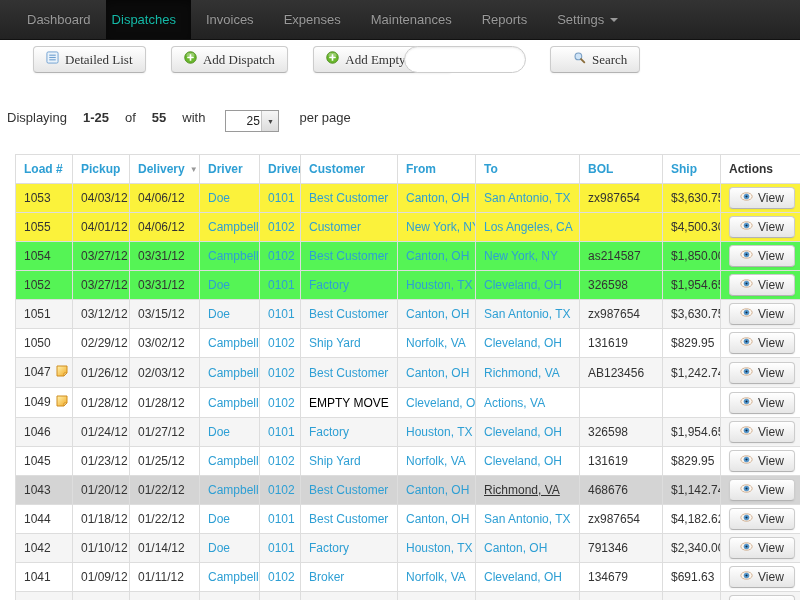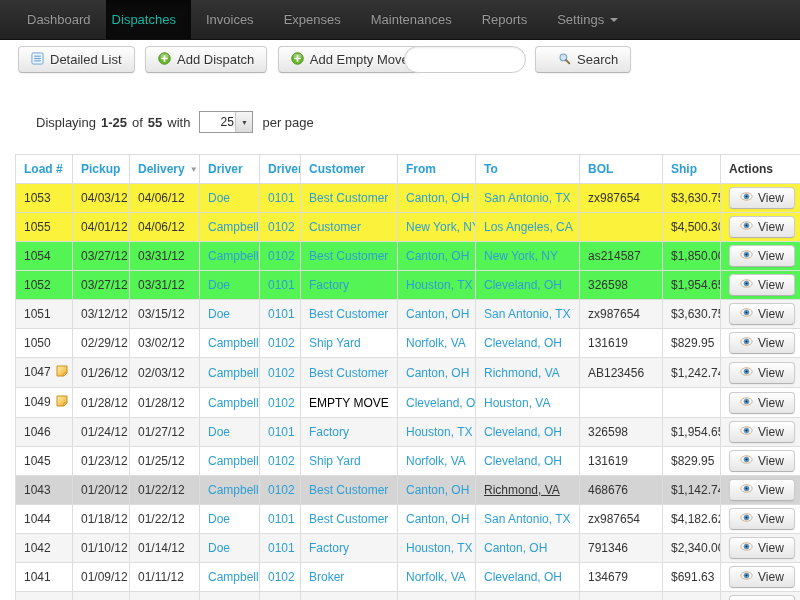--- a/index.html
+++ b/index.html
@@ -31,37 +31,38 @@
   }
 
   
   .toolbar { position:relative; height:38px; padding:6px 0 0 18px; }
   .btn {
     display:inline-flex; align-items:center; gap:6px; height:27px;
     padding:0 12px; margin-right:6px;
     background:linear-gradient(#ffffff,#e6e6e6);
     border:1px solid #ccc; border-bottom-color:#b3b3b3; border-radius:4px;
     font-size:13px; color:#333; cursor:pointer;
-    font-family:Liberation Sans, sans-serif;
+    font-family:Liberation Serif, serif;
     box-shadow:inset 0 1px 0 rgba(255,255,255,.2), 0 1px 2px rgba(0,0,0,.05);
     text-shadow:0 1px 1px rgba(255,255,255,.75);
+    margin-left:15px;
   }
   .btn svg { flex:0 0 auto; }
   .search-input {
     position:absolute; left:404px; top:6px; width:122px; height:27px;
     border:1px solid #ccc; border-radius:14px; padding:0 12px;
     font-size:13px; font-family:"Liberation Sans", sans-serif; color:#555;
     box-shadow:inset 0 1px 2px rgba(0,0,0,.08); outline:none;
   }
   .search-btn { position:absolute; left:535px; top:6px;padding-left:22px; }
 
   
   .page-summary {
-    margin:32px 0 0 36px; font-size:13px; color:#333;
-    display:flex; align-items:center; gap:5px; height:24px;
+    margin:32px 0 0 7px; font-size:13px; color:#333;
+    display:flex; align-items:flex-start; gap:16px; height:24px;
   }
   .page-summary b { font-weight:bold; }
   .fake-select {
     display:inline-flex; align-items:center; width:54px; height:22px;
     border:1px solid #9a9a9a; background:#fff; margin:0 4px; cursor:pointer;
   }
   .fake-select .val { flex:1; padding-left:20px; font-size:12px; color:#222; }
   .fake-select .arrow-box {
     width:17px; height:100%; border-left:1px solid #c5c5c5;
     background:linear-gradient(#f6f6f6,#dcdcdc);
@@ -365,21 +366,21 @@
               </defs>
               <path d="M1 1 h10 v7 l-3 3 h-7 z" fill="url(#ng)" stroke="#cf8c1f"></path>
               <path d="M11 8 l-3 3 v-3 z" fill="#fbe6a8" stroke="#cf8c1f" stroke-width="0.8"></path>
             </svg></span></td>
         <td class="num">01/28/12</td>
         <td class="num">01/28/12</td>
         <td><a class="cell-link">Campbell</a></td>
         <td><a class="cell-link">0102</a></td>
         <td><span class="plain-text">EMPTY MOVE</span></td>
         <td><a class="cell-link">Cleveland, OH</a></td>
-        <td><a class="cell-link">Houston, VA</a></td>
+        <td><a class="cell-link">Actions, VA</a></td>
         <td class="num"></td>
         <td class="num total-cell"></td>
         <td class="actions-cell"><button class="view-btn">
             <span><svg width="13" height="13" viewBox="0 0 16 16">
                 <ellipse cx="8" cy="8" rx="7" ry="4.6" fill="#fdf8f2" stroke="#c9a17e"></ellipse>
                 <circle cx="8" cy="8" r="3.1" fill="#58a0d8" stroke="#2f6fa8" stroke-width="0.6"></circle>
                 <circle cx="8" cy="8" r="1.3" fill="#10253d"></circle>
               </svg></span>
             <span>View</span>
           </button></td>

